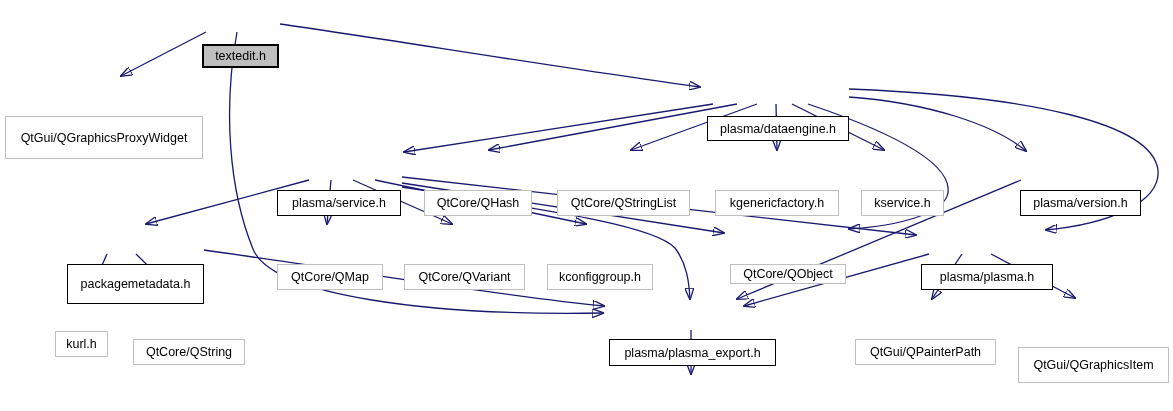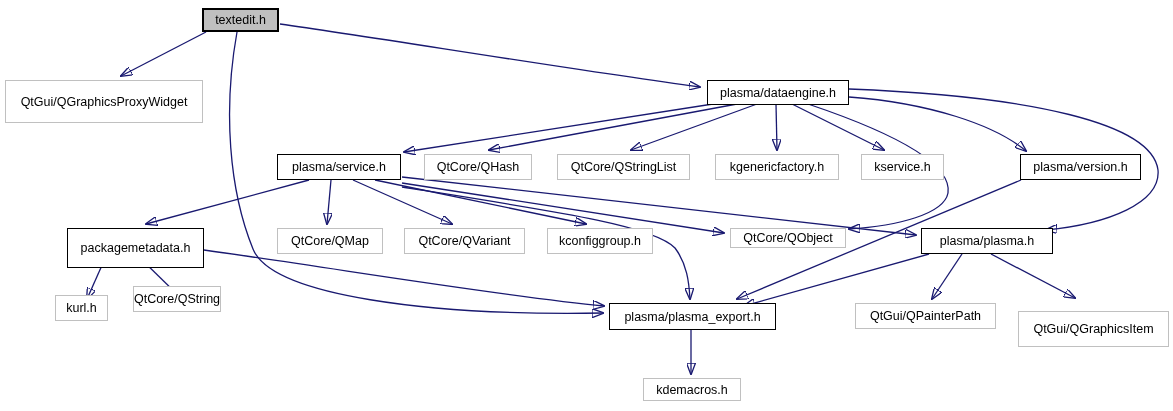--- a/index.html
+++ b/index.html
@@ -15,20 +15,21 @@
   .node{
     position:absolute;
     box-sizing:border-box;
     display:flex;align-items:center;justify-content:center;
     background:#ffffff;
     border:1px solid #c0c0c0;
     color:#000000;
     font-size:12.5px;
     white-space:nowrap;
     z-index:2;
+    margin-top:36px;
   }
   .node.linked{border:1px solid #000000;}
   .node.root{background:#bfbfbf;border:2px solid #000000;}
 </style>
 </head>
 <body>
 
 <div class="canvas">
 
   <svg class="edges" width="1173" height="411" viewBox="0 0 1173 411" xmlns="http://www.w3.org/2000/svg">
@@ -74,19 +75,19 @@
   <div class="node" style="left:715px;top:154px;width:124px;height:26px;">kgenericfactory.h</div>
   <div class="node" style="left:861px;top:154px;width:83px;height:26px;">kservice.h</div>
   <div class="node linked" style="left:1020px;top:154px;width:121px;height:26px;">plasma/version.h</div>
   <div class="node linked" style="left:67px;top:228px;width:137px;height:40px;">packagemetadata.h</div>
   <div class="node" style="left:277px;top:228px;width:106px;height:26px;">QtCore/QMap</div>
   <div class="node" style="left:404px;top:228px;width:121px;height:26px;">QtCore/QVariant</div>
   <div class="node" style="left:547px;top:228px;width:106px;height:26px;">kconfiggroup.h</div>
   <div class="node" style="left:730px;top:228px;width:116px;height:20px;">QtCore/QObject</div>
   <div class="node linked" style="left:921px;top:228px;width:132px;height:26px;">plasma/plasma.h</div>
   <div class="node" style="left:55px;top:295px;width:53px;height:26px;">kurl.h</div>
-  <div class="node" style="left:133px;top:286px;width:88px;height:26px;">QtCore/QString</div>
+  <div class="node" style="left:133px;top:303px;width:112px;height:26px;">QtCore/QString</div>
   <div class="node linked" style="left:609px;top:303px;width:167px;height:27px;">plasma/plasma_export.h</div>
   <div class="node" style="left:855px;top:303px;width:141px;height:26px;">QtGui/QPainterPath</div>
   <div class="node" style="left:1018px;top:311px;width:151px;height:36px;">QtGui/QGraphicsItem</div>
   <div class="node" style="left:643px;top:378px;width:98px;height:23px;text-align:right;">kdemacros.h</div>
 
 </div>
 
 </body></html>

